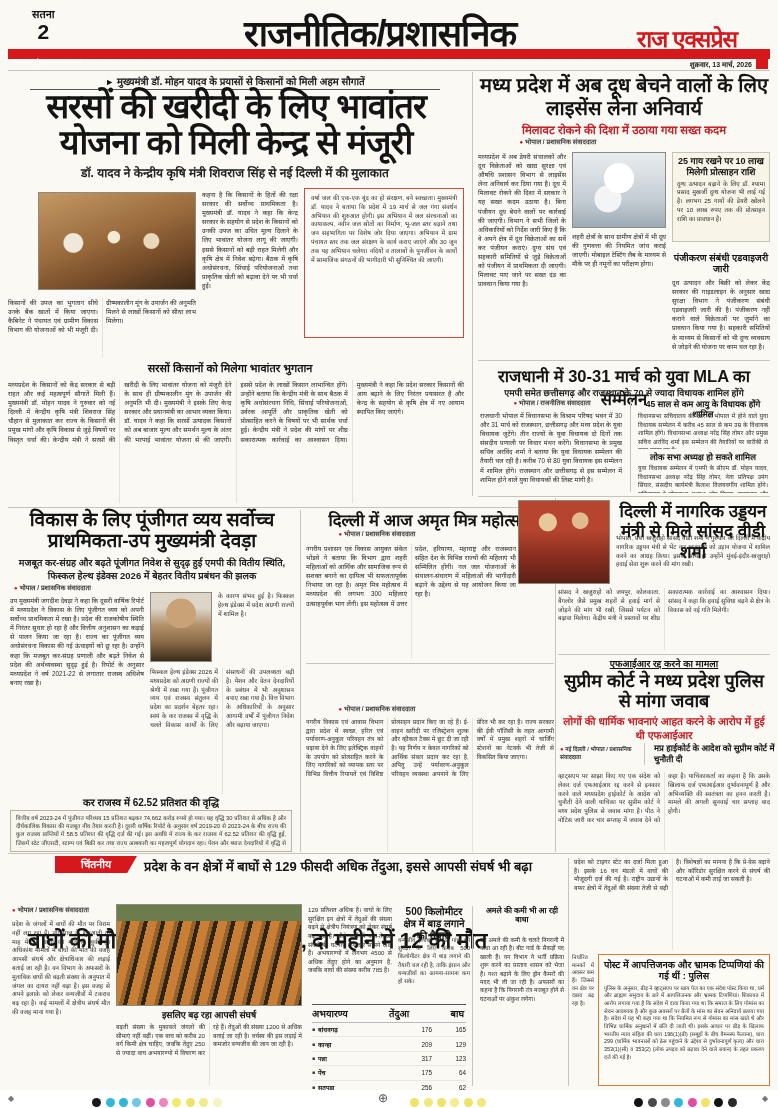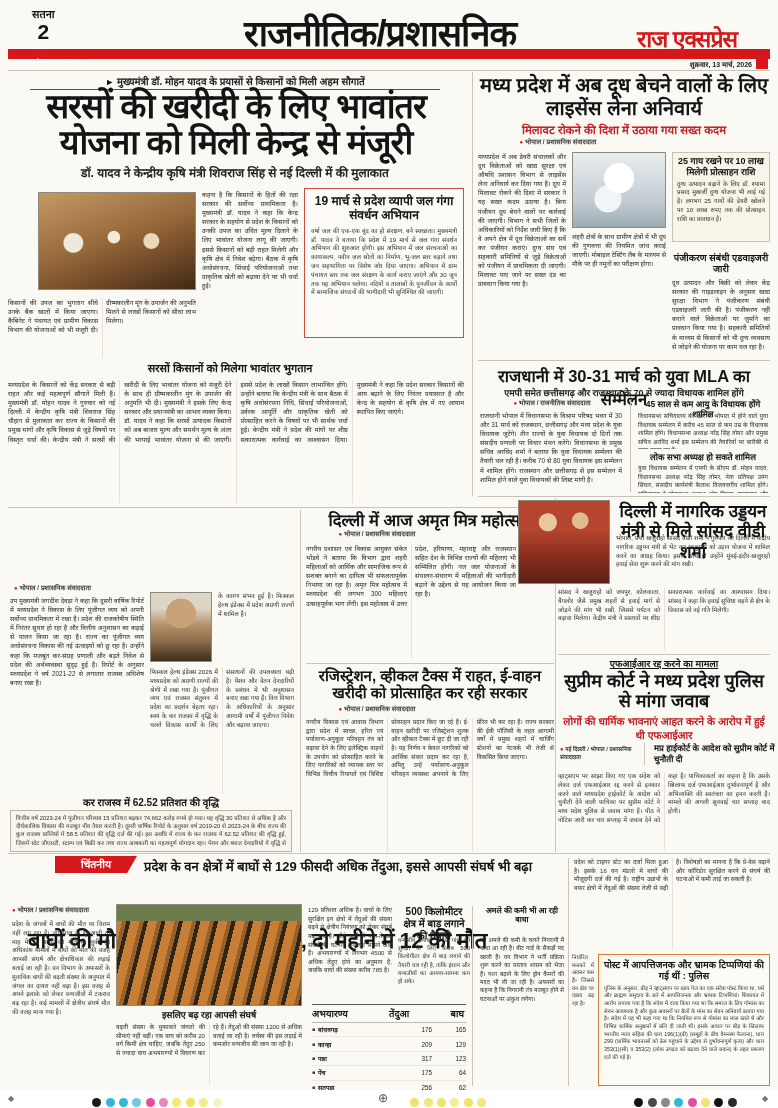--- a/index.html
+++ b/index.html
@@ -83,21 +83,20 @@
     <span class="kicker-arrow">►</span>
     <span>मुख्यमंत्री डॉ. मोहन यादव के प्रयासों से किसानों को मिली अहम सौगातें</span>
   </div>
   <div class="abs hd" style="left:10px;top:88px;width:452px;font-size:34px;line-height:1.07;letter-spacing:-1px;">सरसों की खरीदी के लिए भावांतर योजना को मिली केन्द्र से मंजूरी</div>
   <div class="abs deck" style="left:30px;top:164px;width:410px;font-size:12px;">डॉ. यादव ने केन्द्रीय कृषि मंत्री शिवराज सिंह से नई दिल्ली में की मुलाकात</div>
 
   <div class="photo ph-lead" style="left:38px;top:192px;width:158px;height:98px;"></div>
   <div class="abs body" style="left:202px;top:190px;width:96px;height:148px;">कहना है कि किसानों के हितों की रक्षा सरकार की सर्वोच्च प्राथमिकता है। मुख्यमंत्री डॉ. यादव ने कहा कि केन्द्र सरकार के सहयोग से प्रदेश के किसानों को उनकी उपज का उचित मूल्य दिलाने के लिए भावांतर योजना लागू की जाएगी। इससे किसानों को बड़ी राहत मिलेगी और कृषि क्षेत्र में निवेश बढ़ेगा। बैठक में कृषि अधोसंरचना, सिंचाई परियोजनाओं तथा प्राकृतिक खेती को बढ़ावा देने पर भी चर्चा हुई।</div>
 
   <div class="rbox" style="left:304px;top:188px;width:160px;height:150px;">
-    <div class="crosshead" style="font-size:12px;margin-bottom:4px;">19 मार्च से प्रदेश व्यापी जल गंगा संवर्धन अभियान</div>
     <div class="body" style="font-size:6.2px;height:108px;">वर्षा जल की एक-एक बूंद का हो संरक्षण, बने स्वच्छता। मुख्यमंत्री डॉ. यादव ने बताया कि प्रदेश में 19 मार्च से जल गंगा संवर्धन अभियान की शुरुआत होगी। इस अभियान में जल संरचनाओं का कायाकल्प, नवीन जल स्रोतों का निर्माण, भू-जल स्तर बढ़ाने तथा जन सहभागिता पर विशेष जोर दिया जाएगा। अभियान में ग्राम पंचायत स्तर तक जल संरक्षण के कार्य कराए जाएंगे और 30 जून तक यह अभियान चलेगा। नदियों व तालाबों के पुनर्जीवन के कार्यों में सामाजिक संगठनों की भागीदारी भी सुनिश्चित की जाएगी।</div>
   </div>
 
   <div class="abs body cols2" style="left:8px;top:298px;width:188px;height:60px;">किसानों की उपज का भुगतान सीधे उनके बैंक खातों में किया जाएगा। कैबिनेट ने पंचायत एवं ग्रामीण विकास विभाग की योजनाओं को भी मंजूरी दी। ग्रीष्मकालीन मूंग के उपार्जन की अनुमति मिलने से लाखों किसानों को सीधा लाभ मिलेगा।</div>
   <div class="abs crosshead red" style="left:100px;top:362px;width:260px;font-size:11px;">सरसों किसानों को मिलेगा भावांतर भुगतान</div>
   <div class="abs body cols4" style="left:8px;top:380px;width:456px;height:123px;">मध्यप्रदेश के किसानों को केंद्र सरकार से बड़ी राहत और कई महत्वपूर्ण सौगातें मिली हैं। मुख्यमंत्री डॉ. मोहन यादव ने गुरुवार को नई दिल्ली में केन्द्रीय कृषि मंत्री शिवराज सिंह चौहान से मुलाकात कर राज्य के किसानों की प्रमुख मांगों और कृषि विकास से जुड़े विषयों पर विस्तृत चर्चा की। केन्द्रीय मंत्री ने सरसों की खरीदी के लिए भावांतर योजना को मंजूरी देने के साथ ही ग्रीष्मकालीन मूंग के उपार्जन की अनुमति भी दी। मुख्यमंत्री ने इसके लिए केन्द्र सरकार और प्रधानमंत्री का आभार व्यक्त किया। डॉ. यादव ने कहा कि सरसों उत्पादक किसानों को अब बाजार मूल्य और समर्थन मूल्य के अंतर की भरपाई भावांतर योजना से की जाएगी। इससे प्रदेश के लाखों किसान लाभान्वित होंगे। उन्होंने बताया कि केन्द्रीय मंत्री के साथ बैठक में कृषि अधोसंरचना निधि, सिंचाई परियोजनाओं, उर्वरक आपूर्ति और प्राकृतिक खेती को प्रोत्साहित करने के विषयों पर भी सार्थक चर्चा हुई। केन्द्रीय मंत्री ने प्रदेश की मांगों पर शीघ्र सकारात्मक कार्रवाई का आश्वासन दिया। मुख्यमंत्री ने कहा कि प्रदेश सरकार किसानों की आय बढ़ाने के लिए निरंतर प्रयासरत है और केन्द्र के सहयोग से कृषि क्षेत्र में नए आयाम स्थापित किए जाएंगे।</div>
 
   <div class="vr" style="left:472px;top:72px;height:424px;"></div>
   <div class="hr" style="left:8px;top:507px;width:547px;"></div>
 
@@ -128,20 +127,22 @@
     <span>भोपाल / राजनीतिक संवाददाता</span>
   </div>
   <div class="abs body" style="left:480px;top:411px;width:142px;height:82px;">राजधानी भोपाल में विधानसभा के विश्राम परिषद भवन में 30 और 31 मार्च को राजस्थान, छत्तीसगढ़ और मध्य प्रदेश के युवा विधायक जुटेंगे। तीन राज्यों के युवा विधायक दो दिनों तक संसदीय प्रणाली पर विचार मंथन करेंगे। विधानसभा के प्रमुख सचिव अरविंद शर्मा ने बताया कि युवा विधायक सम्मेलन की तैयारी चल रही है। करीब 70 से 80 युवा विधायक इस सम्मेलन में शामिल होंगे। राजस्थान और छत्तीसगढ़ से इस सम्मेलन में शामिल होने वाले युवा विधायकों की लिस्ट मांगी है।</div>
   <div class="vr" style="left:630px;top:400px;height:92px;"></div>
   <div class="abs crosshead" style="left:638px;top:399px;width:130px;font-size:8.5px;">45 साल से कम आयु के विधायक होंगे शामिल</div>
   <div class="abs body" style="left:638px;top:412px;width:130px;height:37px;font-size:6px;">विधानसभा सचिवालय की ओर से भोपाल में होने वाले युवा विधायक सम्मेलन में करीब 45 साल से कम उम्र के विधायक शामिल होंगे। विधानसभा अध्यक्ष नरेंद्र सिंह तोमर और प्रमुख सचिव अरविंद शर्मा इस सम्मेलन की तैयारियों पर बारीकी से नजर बनाए हुए हैं।</div>
   <div class="abs crosshead" style="left:638px;top:452px;width:130px;font-size:8.5px;">लोक सभा अध्यक्ष हो सकते शामिल</div>
   <div class="abs body" style="left:638px;top:464px;width:130px;height:29px;font-size:6px;">युवा विधायक सम्मेलन में एमपी के सीएम डॉ. मोहन यादव, विधानसभा अध्यक्ष नरेंद्र सिंह तोमर, नेता प्रतिपक्ष उमंग सिंघार, संसदीय कार्यमंत्री कैलाश विजयवर्गीय शामिल होंगे। सचिवालय ने लोकसभा अध्यक्ष ओम बिरला, राजस्थान और छत्तीसगढ़ के विधानसभा अध्यक्षों को भी आमंत्रित किया है।</div>
   <div class="hr" style="left:478px;top:496px;width:292px;"></div>
 
+  <div class="abs hd" style="left:8px;top:509px;width:288px;font-size:19px;line-height:1.12;">विकास के लिए पूंजीगत व्यय सर्वोच्च प्राथमिकता-उप मुख्यमंत्री देवड़ा</div>
+  <div class="abs deck" style="left:12px;top:556px;width:280px;font-size:9.5px;">मजबूत कर-संग्रह और बढ़ते पूंजीगत निवेश से सुदृढ़ हुई एमपी की वितीय स्थिति, फिस्कल हेल्थ इंडेक्स 2026 में बेहतर वितीय प्रबंधन की झलक</div>
   <div class="abs byline" style="left:14px;top:584px;">
     <span class="bdot">●</span>
     <span>भोपाल / प्रशासनिक संवाददाता</span>
   </div>
   <div class="photo ph-portrait" style="left:150px;top:592px;width:62px;height:70px;"></div>
   <div class="abs body" style="left:10px;top:596px;width:134px;height:198px;">उप मुख्यमंत्री जगदीश देवड़ा ने कहा कि दूसरी वार्षिक रिपोर्ट में मध्यप्रदेश ने विकास के लिए पूंजीगत व्यय को अपनी सर्वोच्च प्राथमिकता में रखा है। प्रदेश की राजकोषीय स्थिति में निरंतर सुधार हो रहा है और वित्तीय अनुशासन का कड़ाई से पालन किया जा रहा है। राज्य का पूंजीगत व्यय अधोसंरचना विकास की नई ऊंचाइयों को छू रहा है। उन्होंने कहा कि मजबूत कर-संग्रह प्रणाली और बढ़ते निवेश से प्रदेश की अर्थव्यवस्था सुदृढ़ हुई है। रिपोर्ट के अनुसार मध्यप्रदेश ने वर्ष 2021-22 से लगातार राजस्व अधिशेष बनाए रखा है।</div>
   <div class="abs body" style="left:218px;top:592px;width:76px;height:70px;font-size:6.2px;">के कारण संभव हुई है। फिस्कल हेल्थ इंडेक्स में प्रदेश अग्रणी राज्यों में शामिल है।</div>
   <div class="abs body cols2" style="left:150px;top:668px;width:144px;height:126px;font-size:6.2px;">फिस्कल हेल्थ इंडेक्स 2026 में मध्यप्रदेश को अग्रणी राज्यों की श्रेणी में रखा गया है। पूंजीगत व्यय एवं राजस्व संतुलन में प्रदेश का प्रदर्शन बेहतर रहा। स्वयं के कर राजस्व में वृद्धि के चलते विकास कार्यों के लिए संसाधनों की उपलब्धता बढ़ी है। पेंशन और वेतन देनदारियों के प्रबंधन में भी अनुशासन बनाए रखा गया है। वित्त विभाग के अधिकारियों के अनुसार आगामी वर्षों में पूंजीगत निवेश और बढ़ाया जाएगा।</div>
   <div class="abs crosshead" style="left:10px;top:797px;width:282px;font-size:10px;">कर राजस्व में 62.52 प्रतिशत की वृद्धि</div>
   <div class="gbox" style="left:10px;top:810px;width:282px;height:42px;">
@@ -152,21 +153,20 @@
   <div class="vr" style="left:555px;top:498px;height:354px;"></div>
 
   <div class="abs hd" style="left:306px;top:508px;width:246px;font-size:16.5px;">दिल्ली में आज अमृत मित्र महोत्सव</div>
   <div class="abs byline" style="left:312px;top:530px;width:130px;text-align:center;">
     <span class="bdot">●</span>
     <span>भोपाल / प्रशासनिक संवाददाता</span>
   </div>
   <div class="abs body cols2" style="left:306px;top:544px;width:210px;height:114px;">नगरीय प्रशासन एवं विकास आयुक्त संकेत भोंडवे ने बताया कि विभाग द्वारा शहरी महिलाओं को आर्थिक और सामाजिक रूप से सशक्त बनाने का दायित्व भी सफलतापूर्वक निभाया जा रहा है। अमृत मित्र महोत्सव में मध्यप्रदेश की लगभग 300 महिलाएं उत्साहपूर्वक भाग लेंगी। इस महोत्सव में उत्तर प्रदेश, हरियाणा, महाराष्ट्र और राजस्थान सहित देश के विभिन्न राज्यों की महिलाएं भी सम्मिलित होंगी। नल जल योजनाओं के संचालन-संधारण में महिलाओं की भागीदारी बढ़ाने के उद्देश्य से यह आयोजन किया जा रहा है।</div>
   <div class="hr" style="left:306px;top:663px;width:248px;"></div>
 
-  <div class="abs hd" style="left:306px;top:667px;width:248px;font-size:15px;line-height:1.15;">रजिस्ट्रेशन, व्हीकल टैक्स में राहत, ई-वाहन खरीदी को प्रोत्साहित कर रही सरकार</div>
   <div class="abs byline" style="left:312px;top:705px;width:130px;text-align:center;">
     <span class="bdot">●</span>
     <span>भोपाल / प्रशासनिक संवाददाता</span>
   </div>
   <div class="abs body cols3" style="left:306px;top:718px;width:248px;height:134px;font-size:6.1px;">नगरीय विकास एवं आवास विभाग द्वारा प्रदेश में स्वच्छ, हरित एवं पर्यावरण-अनुकूल परिवहन तंत्र को बढ़ावा देने के लिए इलेक्ट्रिक वाहनों के उपयोग को प्रोत्साहित करने के लिए नागरिकों को व्यापक स्तर पर विभिन्न वित्तीय रियायतें एवं विशिष्ट प्रोत्साहन प्रदान किए जा रहे हैं। ई-वाहन खरीदी पर रजिस्ट्रेशन शुल्क और व्हीकल टैक्स में छूट दी जा रही है। यह निर्णय न केवल नागरिकों को आर्थिक संबल प्रदान कर रहा है, अपितु उन्हें पर्यावरण-अनुकूल परिवहन व्यवस्था अपनाने के लिए प्रेरित भी कर रहा है। राज्य सरकार की ईवी पॉलिसी के तहत आगामी वर्षों में प्रमुख शहरों में चार्जिंग स्टेशनों का नेटवर्क भी तेजी से विकसित किया जाएगा।</div>
 
   <div class="photo ph-handshake" style="left:518px;top:500px;width:92px;height:84px;z-index:2;"></div>
   <div class="abs hd" style="left:616px;top:502px;width:154px;font-size:17px;line-height:1.2;">दिल्ली में नागरिक उड्डयन मंत्री से मिले सांसद वीडी शर्मा</div>
   <div class="abs body" style="left:616px;top:534px;width:154px;height:50px;font-size:6.2px;">भोपाल, प्रबं। खजुराहो सांसद वीडी शर्मा ने गुरुवार को दिल्ली में केंद्रीय नागरिक उड्डयन मंत्री से भेंट कर खजुराहो को उड़ान योजना में शामिल करने का आग्रह किया। इसके साथ ही उन्होंने मुंबई-इंदौर-खजुराहो हवाई सेवा शुरू करने की मांग रखी।</div>
   <div class="abs body cols2" style="left:558px;top:588px;width:212px;height:62px;font-size:6.2px;">सांसद ने खजुराहो को जयपुर, कोलकाता, बैंगलोर जैसे प्रमुख शहरों से हवाई मार्ग से जोड़ने की मांग भी रखी, जिससे पर्यटन को बढ़ावा मिलेगा। केंद्रीय मंत्री ने प्रस्तावों पर शीघ्र सकारात्मक कार्रवाई का आश्वासन दिया। सांसद ने कहा कि हवाई सुविधा बढ़ने से क्षेत्र के विकास को नई गति मिलेगी।</div>

